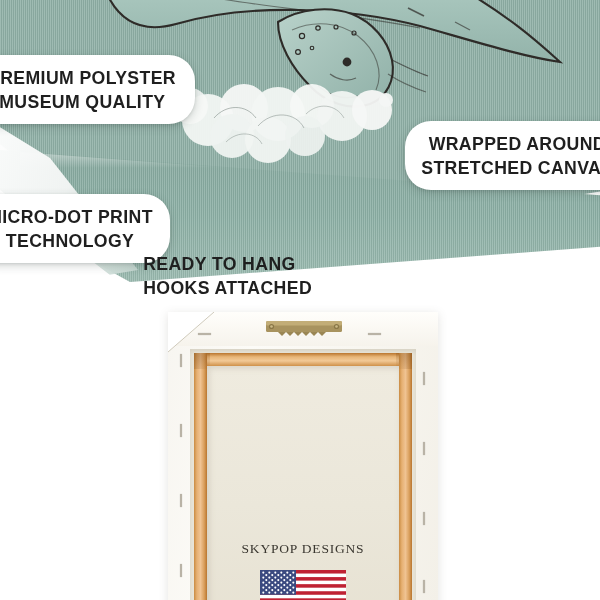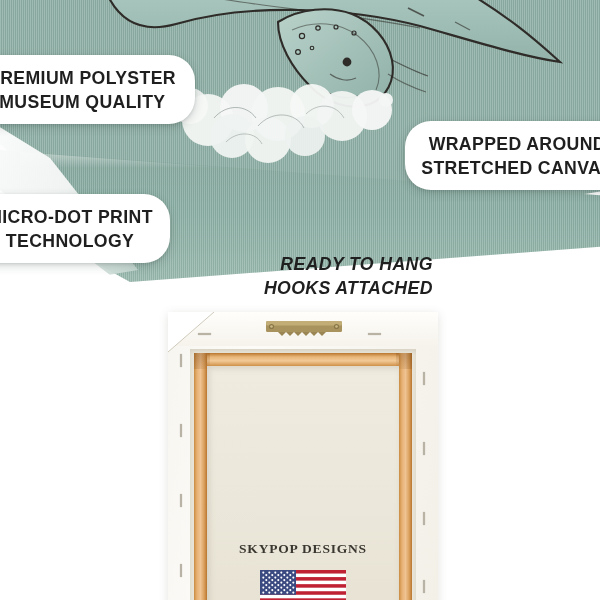--- a/index.html
+++ b/index.html
@@ -104,24 +104,23 @@
     line-height: 1.26;
     white-space: nowrap;
     transform: scaleX(0.93);
   }
   #badge-premium  { left: -30px;  top: 55px;  width: 225px; height: 69px; }
   #badge-wrapped  { left: 405px;  top: 121px; width: 225px; height: 69px; }
   #badge-microdot { left: -30px;  top: 194px; width: 200px; height: 69px; }
 
   .plain-note {
     position: absolute;
-    left: 124px; top: 252px;
+    left: 132px; top: 252px;
     width: 320px;
-    text-align: right;
-    font-style: italic;
+    text-align: left;
   }
   .plain-note span {
     display: block;
     font-family: "Liberation Sans", sans-serif;
     font-size: 19px;
     font-weight: 700;
     letter-spacing: 0.4px;
     color: #1f1f1f;
     line-height: 1.28;
     transform: scaleX(0.93);
@@ -186,21 +185,20 @@
     box-shadow: inset 2px 2px 6px rgba(130,120,98,0.22);
   }
   .brand {
     position: absolute;
     left: 0; right: 0; top: 175px;
     text-align: center;
     font-family: "Liberation Serif", serif;
     font-size: 13.5px;
     letter-spacing: 0.8px;
     color: #3a3730;
-    font-weight: bold;
   }
   .flag {
     position: absolute;
     left: 50%; top: 204px;
     transform: translateX(-50%);
   }
   
   .hanger { position: absolute; left: 98px; top: 7px; }
   
   .staple {

